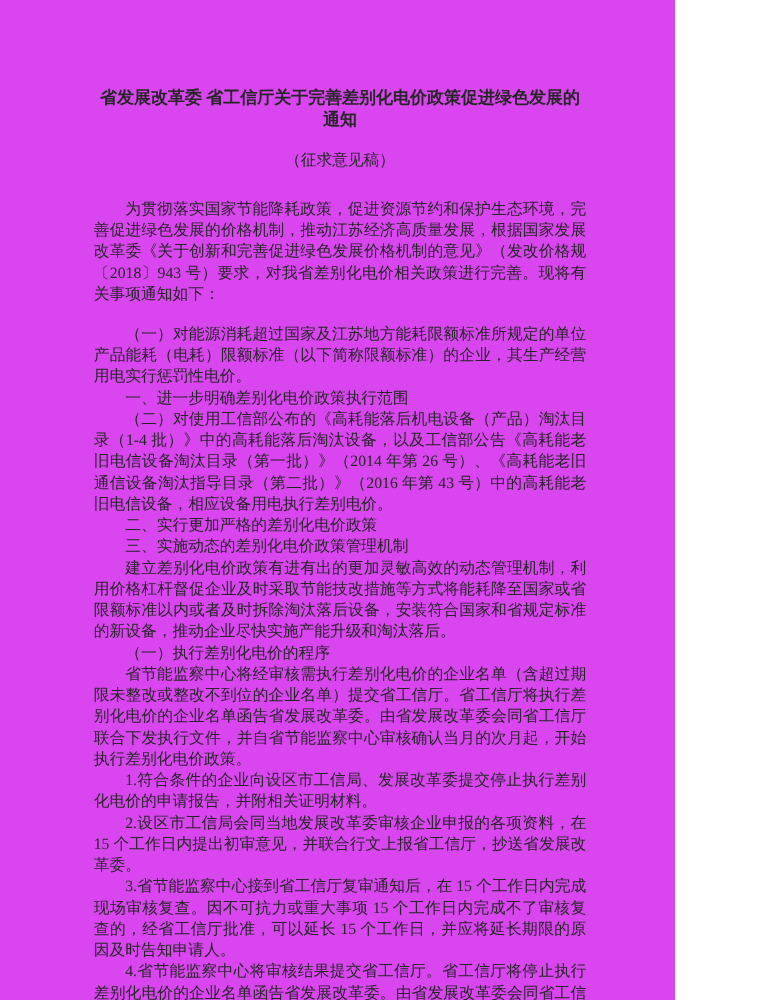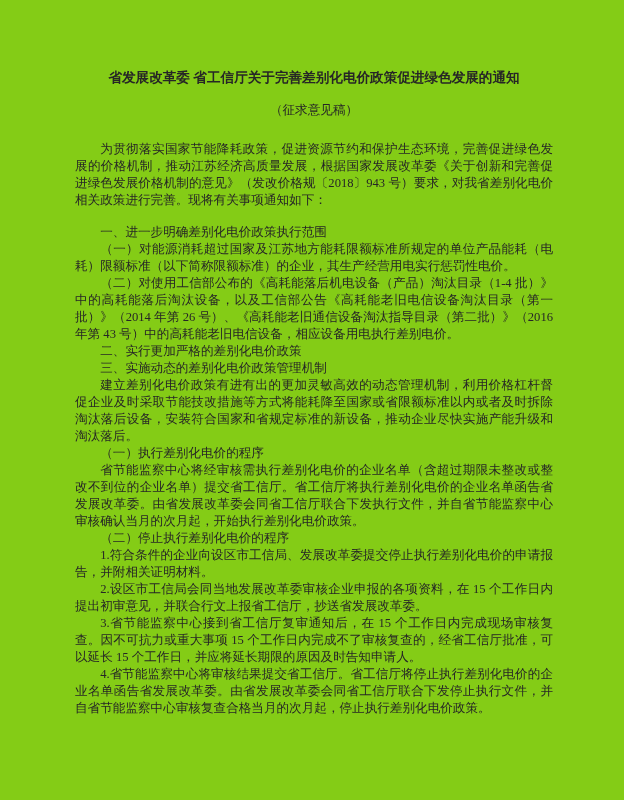--- a/index.html
+++ b/index.html
@@ -2,24 +2,24 @@
 <html><head>
 <meta charset="utf-8">
 <style>
   html, body {
     margin: 0;
     padding: 0;
     background: #ffffff;
   }
   .page {
     position: relative;
-    width: 624px;
+    width: 540px;
     height: 800px;
     box-sizing: border-box;
-    background: #84cc16;
+    background: #d946ef;
     overflow: hidden;
     padding: 69px 71px 0 75px;
     color: #262626;
     font-family: "Liberation Serif", "DejaVu Serif", serif;
     font-size: 12.6px;
     line-height: 17px;
   }
   .doc-body { width: 100%; }
   .blk {
     margin: 0;
@@ -54,27 +54,26 @@
   }
 </style>
 </head>
 <body>
 
 <div class="page">
   <div class="doc-body">
       <p class="blk title">省发展改革委 省工信厅关于完善差别化电价政策促进绿色发展的通知</p>
       <p class="blk subtitle">（征求意见稿）</p>
       <p class="blk intro">为贯彻落实国家节能降耗政策，促进资源节约和保护生态环境，完善促进绿色发展的价格机制，推动江苏经济高质量发展，根据国家发展改革委《关于创新和完善促进绿色发展价格机制的意见》（发改价格规〔2018〕943 号）要求，对我省差别化电价相关政策进行完善。现将有关事项通知如下：</p>
+      <p class="blk para">（一）对能源消耗超过国家及江苏地方能耗限额标准所规定的单位产品能耗（电耗）限额标准（以下简称限额标准）的企业，其生产经营用电实行惩罚性电价。</p>
       <p class="blk heading">一、进一步明确差别化电价政策执行范围</p>
-      <p class="blk para">（一）对能源消耗超过国家及江苏地方能耗限额标准所规定的单位产品能耗（电耗）限额标准（以下简称限额标准）的企业，其生产经营用电实行惩罚性电价。</p>
       <p class="blk para">（二）对使用工信部公布的《高耗能落后机电设备（产品）淘汰目录（1-4 批）》中的高耗能落后淘汰设备，以及工信部公告《高耗能老旧电信设备淘汰目录（第一批）》（2014 年第 26 号）、《高耗能老旧通信设备淘汰指导目录（第二批）》（2016 年第 43 号）中的高耗能老旧电信设备，相应设备用电执行差别电价。</p>
       <p class="blk heading">二、实行更加严格的差别化电价政策</p>
       <p class="blk heading">三、实施动态的差别化电价政策管理机制</p>
       <p class="blk para">建立差别化电价政策有进有出的更加灵敏高效的动态管理机制，利用价格杠杆督促企业及时采取节能技改措施等方式将能耗降至国家或省限额标准以内或者及时拆除淘汰落后设备，安装符合国家和省规定标准的新设备，推动企业尽快实施产能升级和淘汰落后。</p>
       <p class="blk para">（一）执行差别化电价的程序</p>
       <p class="blk para">省节能监察中心将经审核需执行差别化电价的企业名单（含超过期限未整改或整改不到位的企业名单）提交省工信厅。省工信厅将执行差别化电价的企业名单函告省发展改革委。由省发展改革委会同省工信厅联合下发执行文件，并自省节能监察中心审核确认当月的次月起，开始执行差别化电价政策。</p>
-      <p class="blk para">（二）停止执行差别化电价的程序</p>
       <p class="blk para">1.符合条件的企业向设区市工信局、发展改革委提交停止执行差别化电价的申请报告，并附相关证明材料。</p>
       <p class="blk para">2.设区市工信局会同当地发展改革委审核企业申报的各项资料，在 15 个工作日内提出初审意见，并联合行文上报省工信厅，抄送省发展改革委。</p>
       <p class="blk para">3.省节能监察中心接到省工信厅复审通知后，在 15 个工作日内完成现场审核复查。因不可抗力或重大事项 15 个工作日内完成不了审核复查的，经省工信厅批准，可以延长 15 个工作日，并应将延长期限的原因及时告知申请人。</p>
       <p class="blk para">4.省节能监察中心将审核结果提交省工信厅。省工信厅将停止执行差别化电价的企业名单函告省发展改革委。由省发展改革委会同省工信厅联合下发停止执行文件，并自省节能监察中心审核复查合格当月的次月起，停止执行差别化电价政策。</p>
     </div>
 </div>
 
 </body></html>

